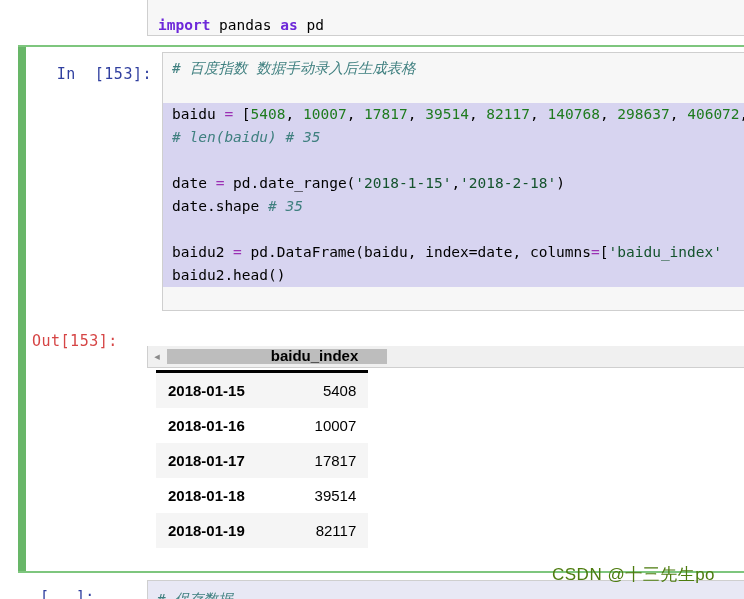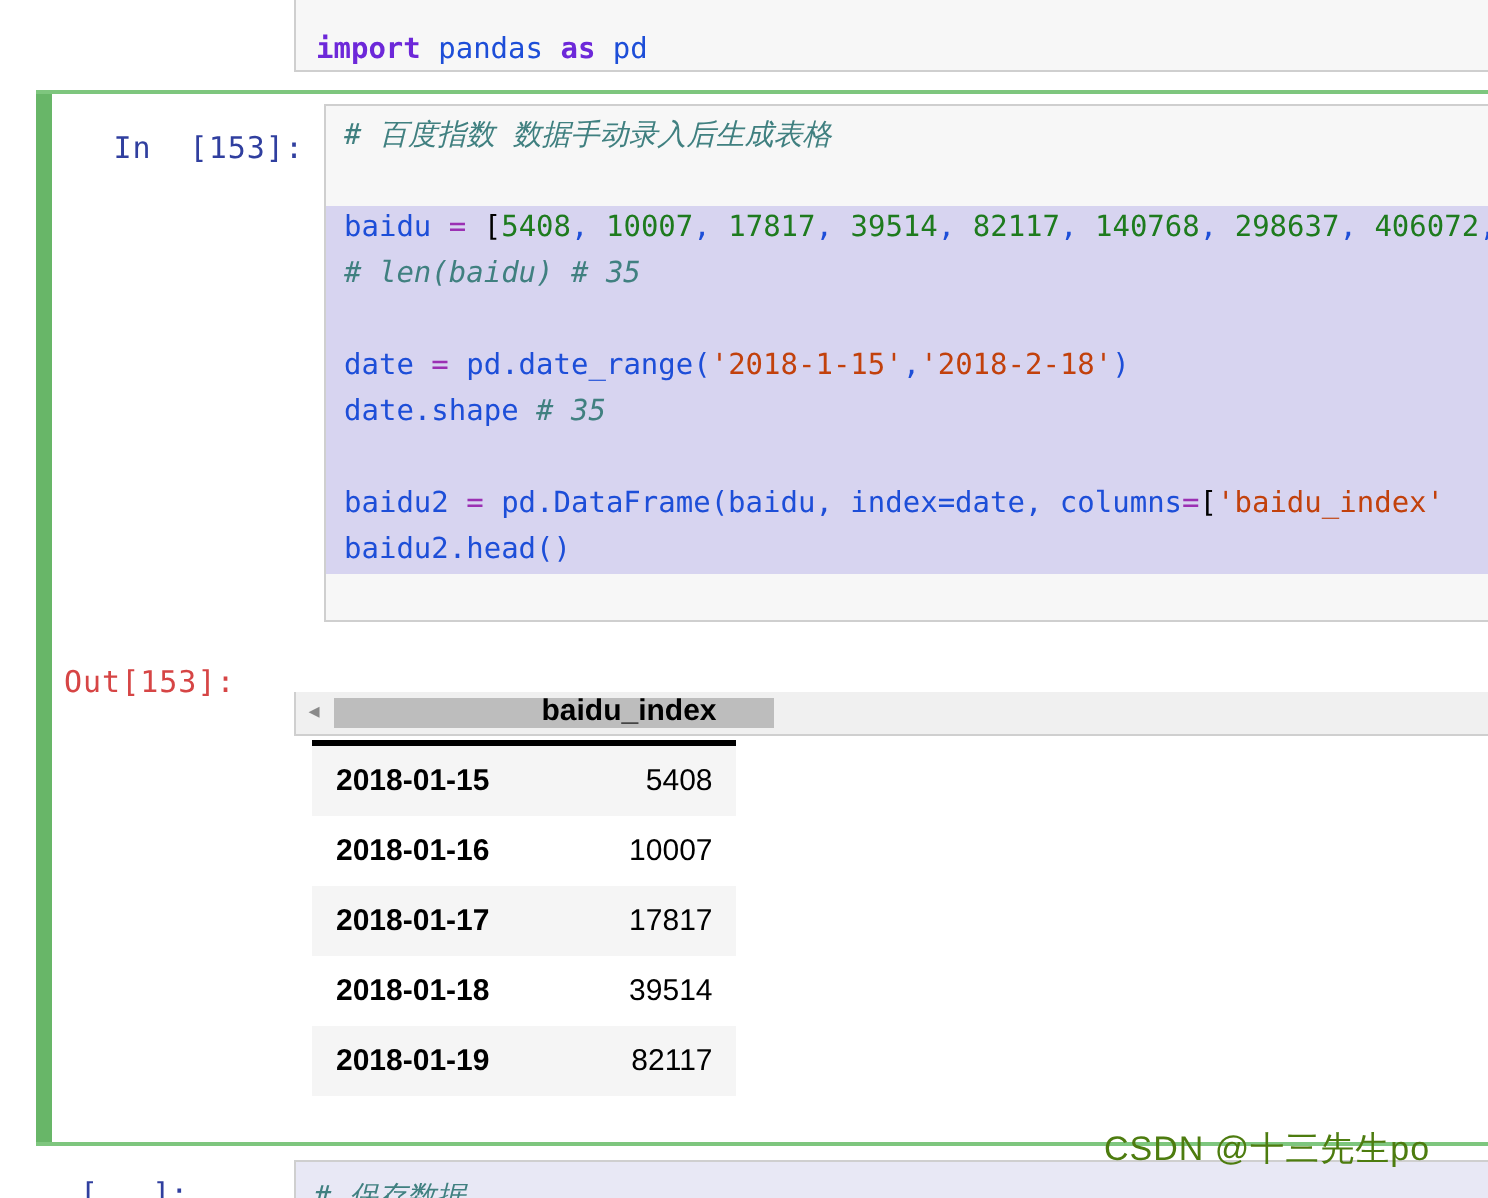--- a/index.html
+++ b/index.html
@@ -93,24 +93,24 @@
     height: 23px;
     white-space: pre;
     padding-left: 9px;
     color: #000000;
   }
   .code-line.sel {
     background: #d7d4f0;
   }
   .tok-comment { color: #408080; font-style: italic; }
   .tok-num     { color: #1e7b1e; }
-  .tok-str     { color: #c2410c; }
+  .tok-str     { color: #14532d; }
   .tok-op      { color: #9b30b3; }
   .tok-kw      { color: #6d28d9; font-weight: bold; }
-  .tok-plain   { color: #1d4ed8; }
+  .tok-plain   { color: #000000; }
   .tok-bracket { color: #000000; }
 
   
   #hscroll {
     position: absolute;
     left: 129px;
     top: 299px;
     width: 597px;
     height: 22px;
     background: #f0f0f0;

